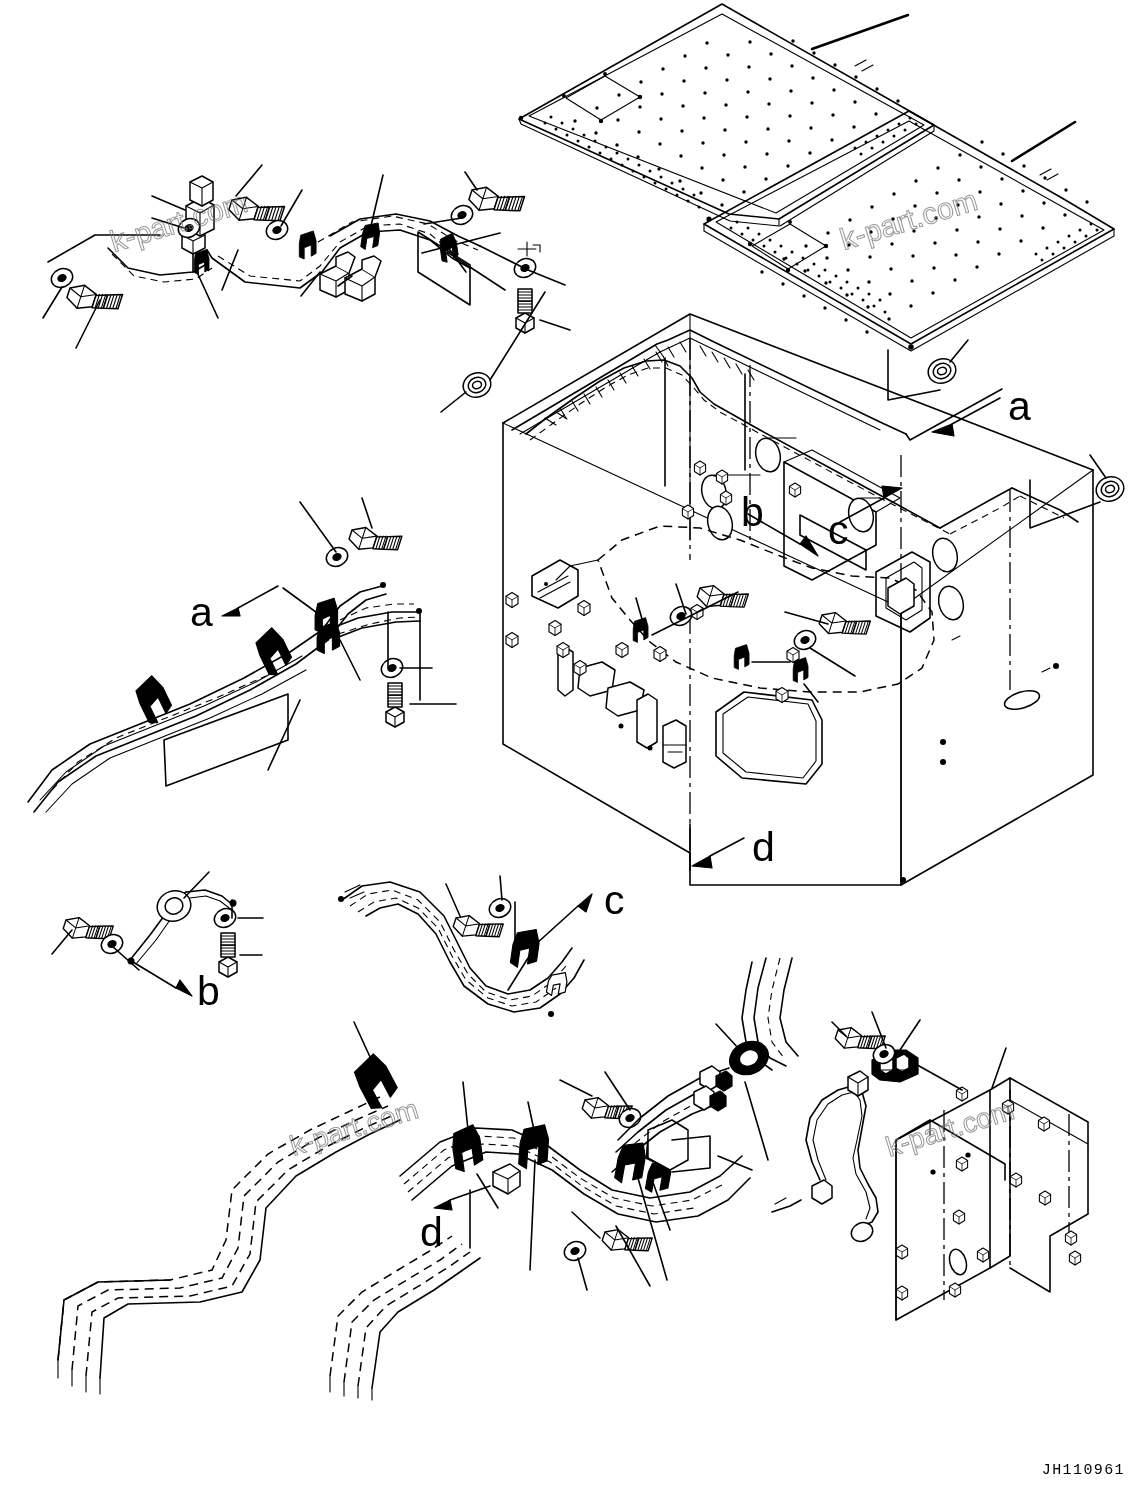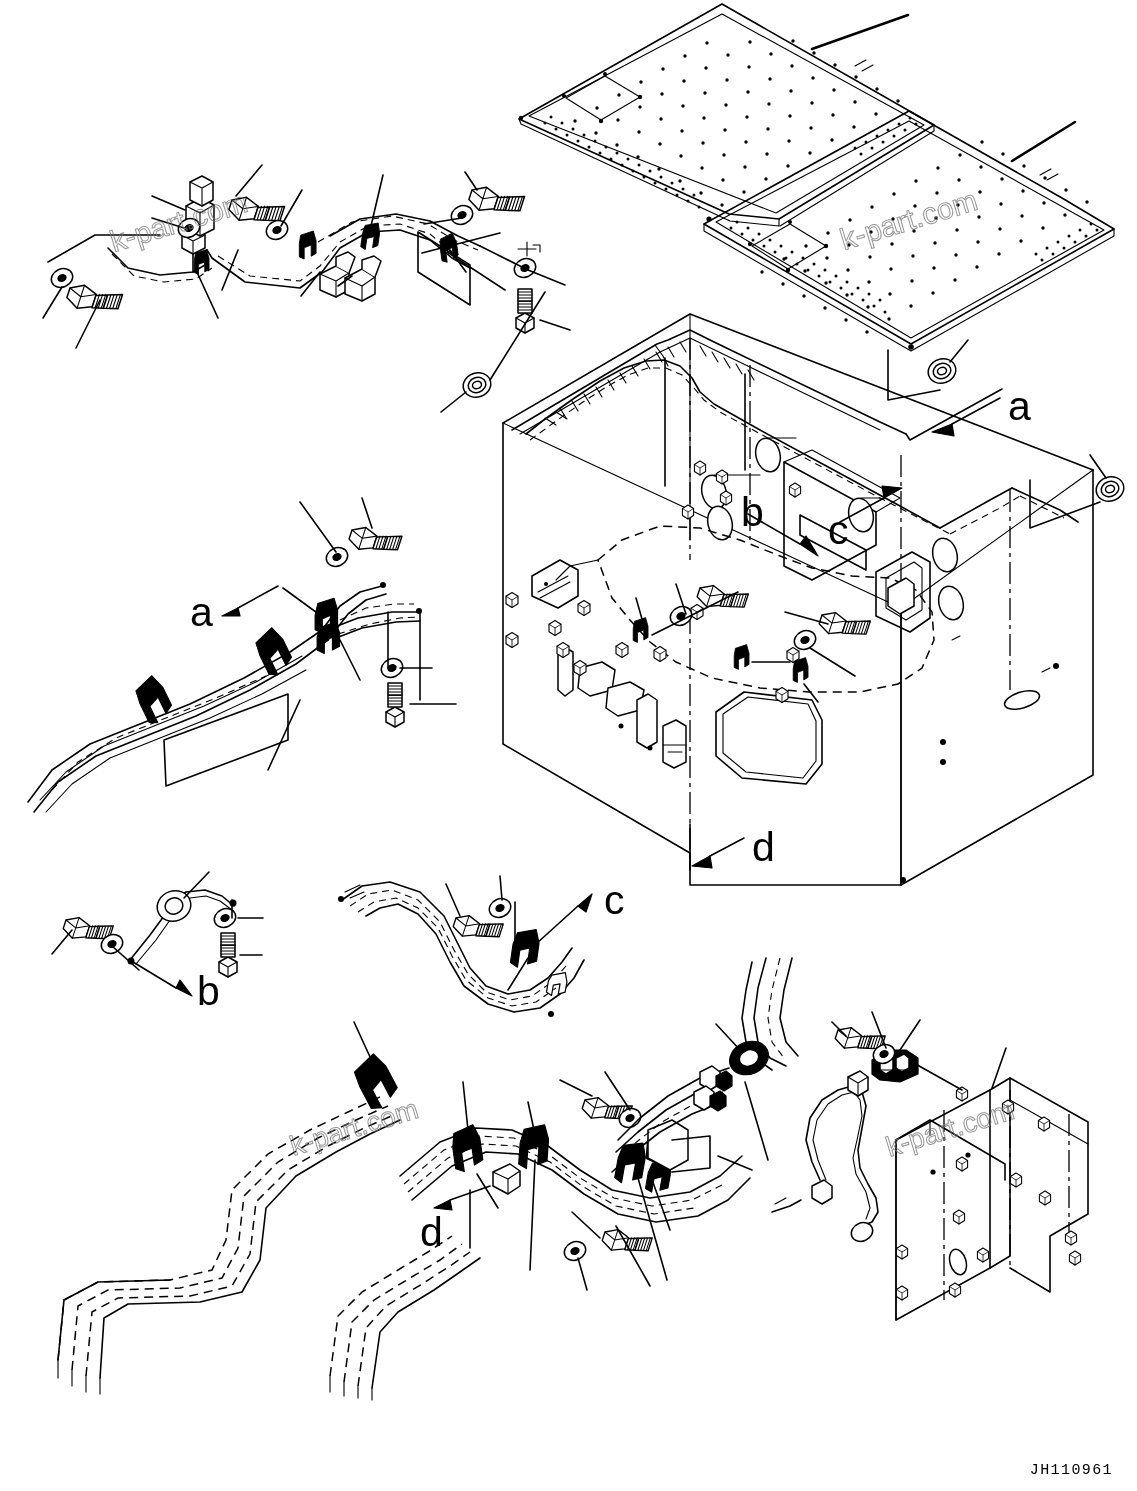--- a/index.html
+++ b/index.html
@@ -41,21 +41,21 @@
     font-family: "Liberation Sans", sans-serif;
     font-size: 41px;
     font-weight: 400;
     color: #000;
     line-height: 1;
     letter-spacing: 0px;
     user-select: none;
   }
   .drawing-no {
     position: absolute;
-    right: 24px;
+    right: 12px;
     bottom: 12px;
     font-family: "Liberation Mono", monospace;
     font-size: 15px;
     letter-spacing: 1.4px;
     color: #000;
   }
   .wm {
     position: absolute;
     font-family: "Liberation Sans", sans-serif;
     color: transparent;

